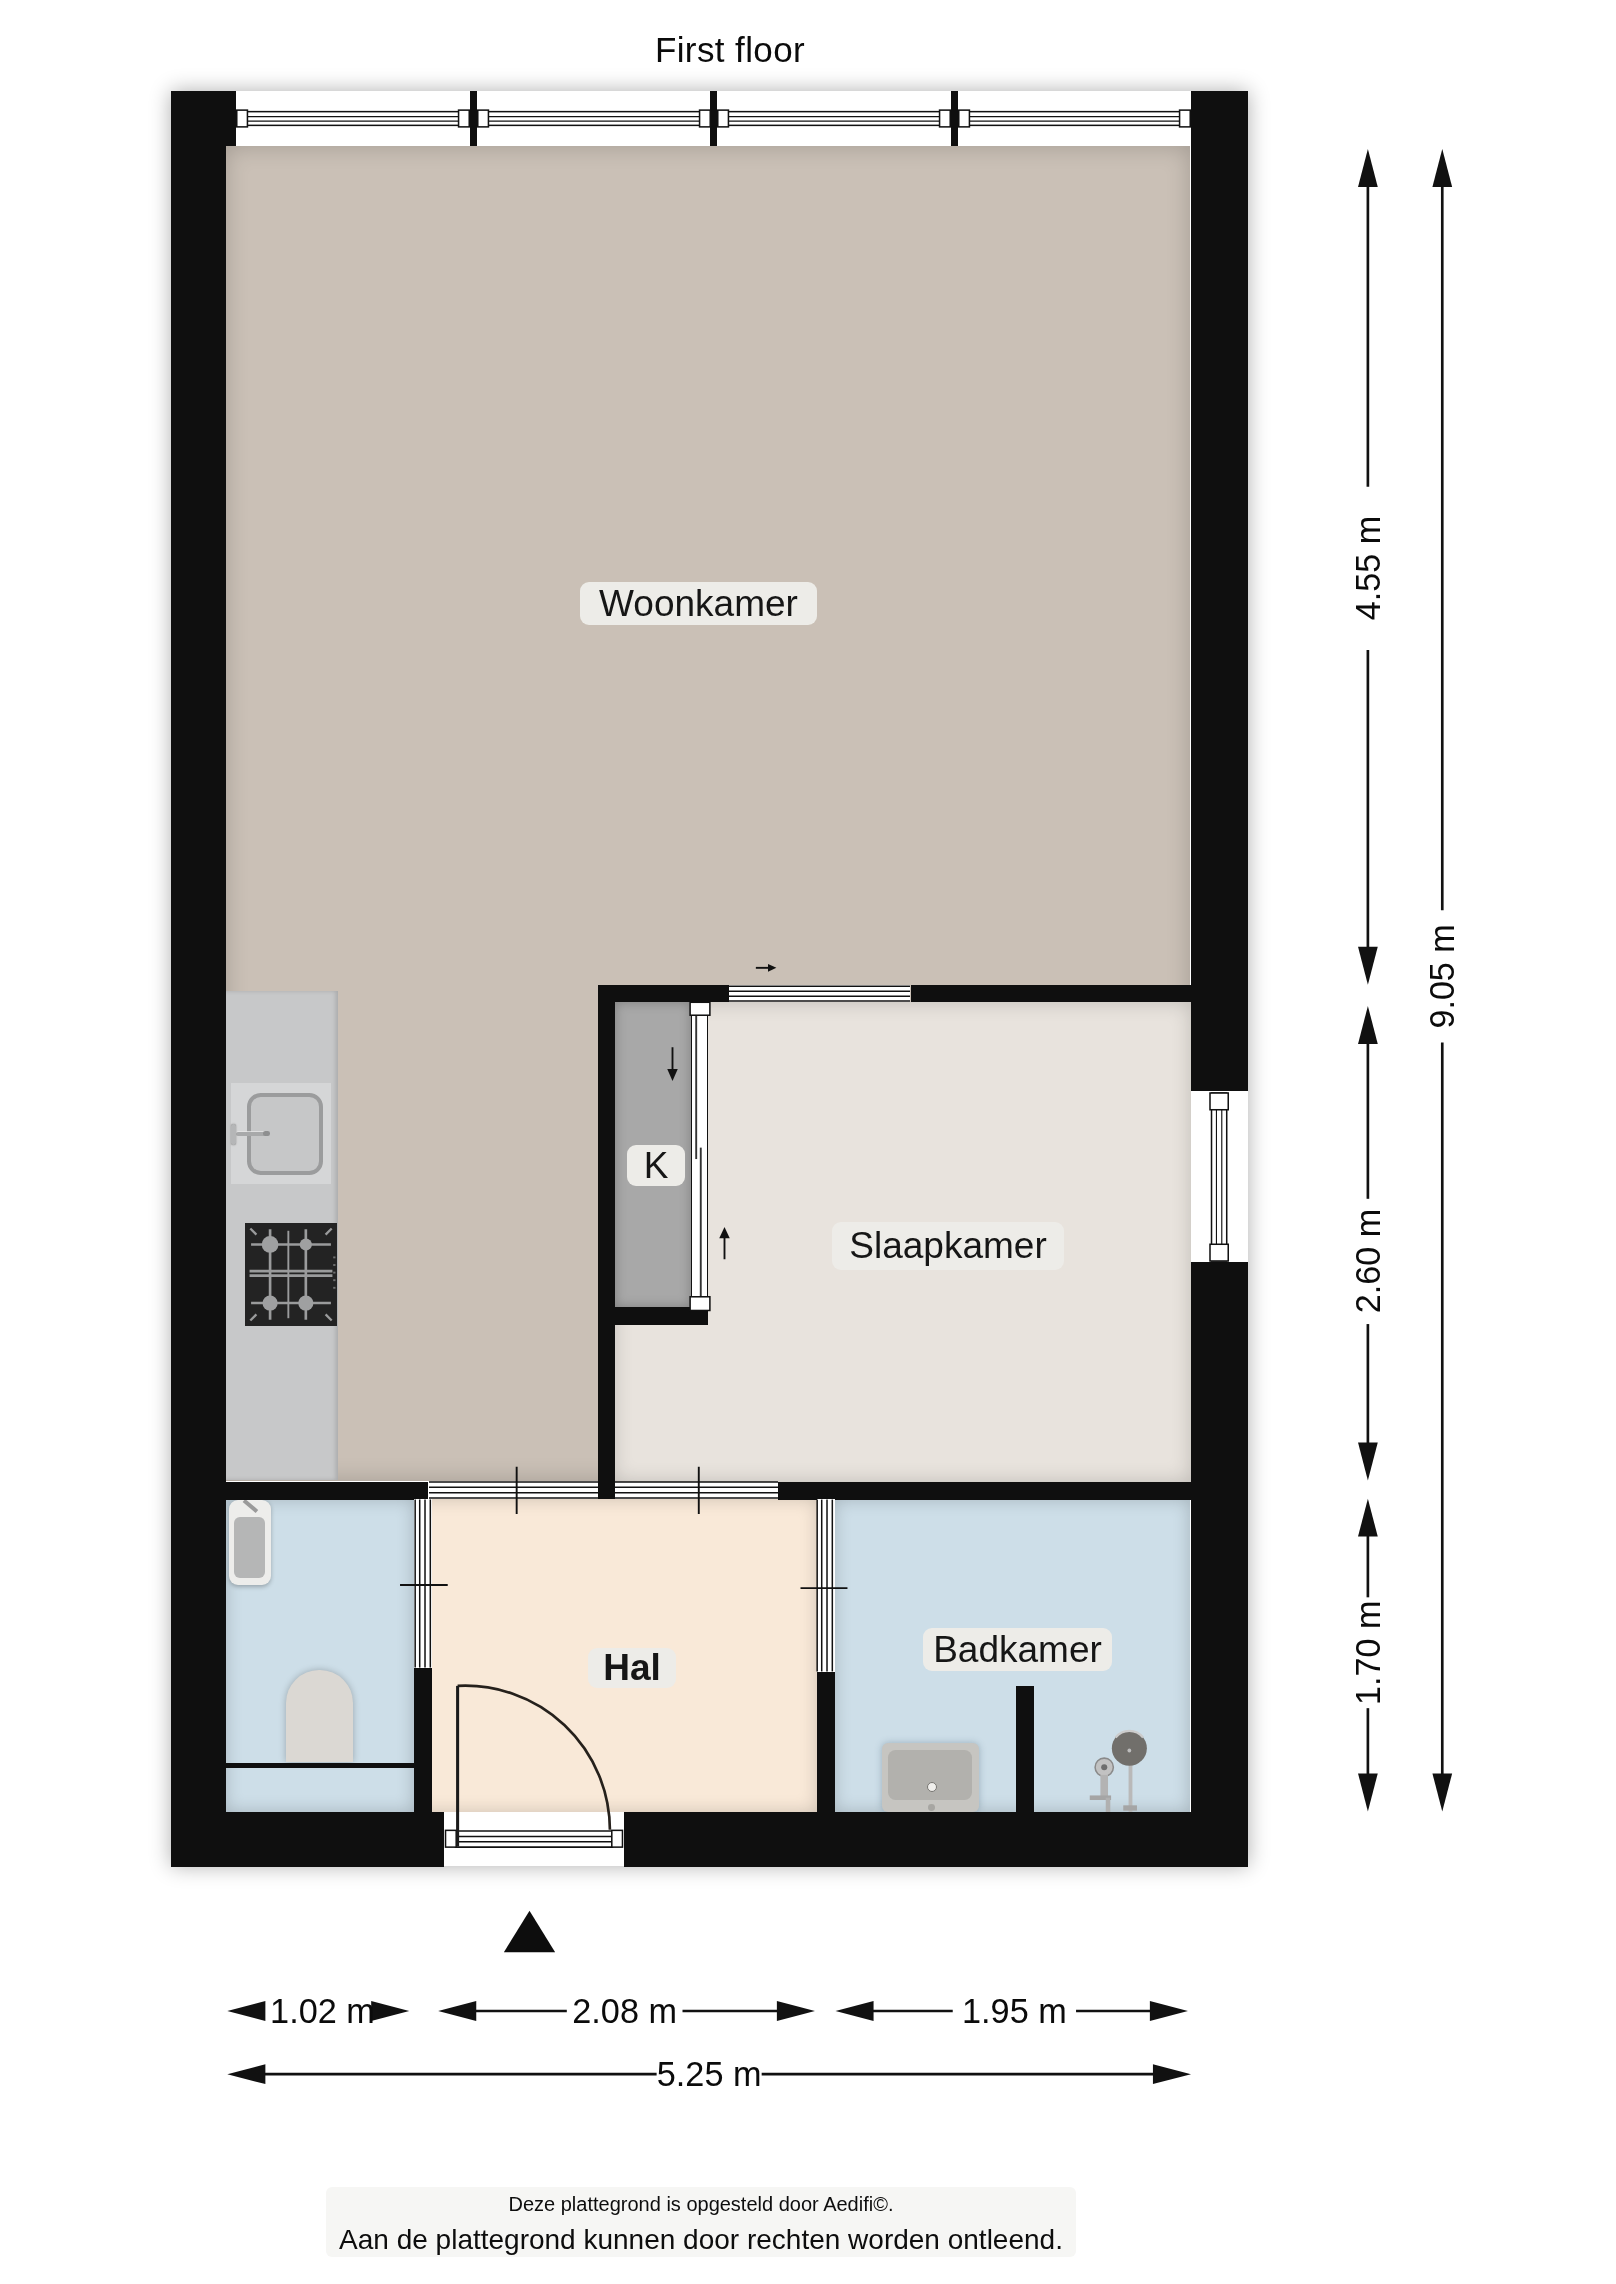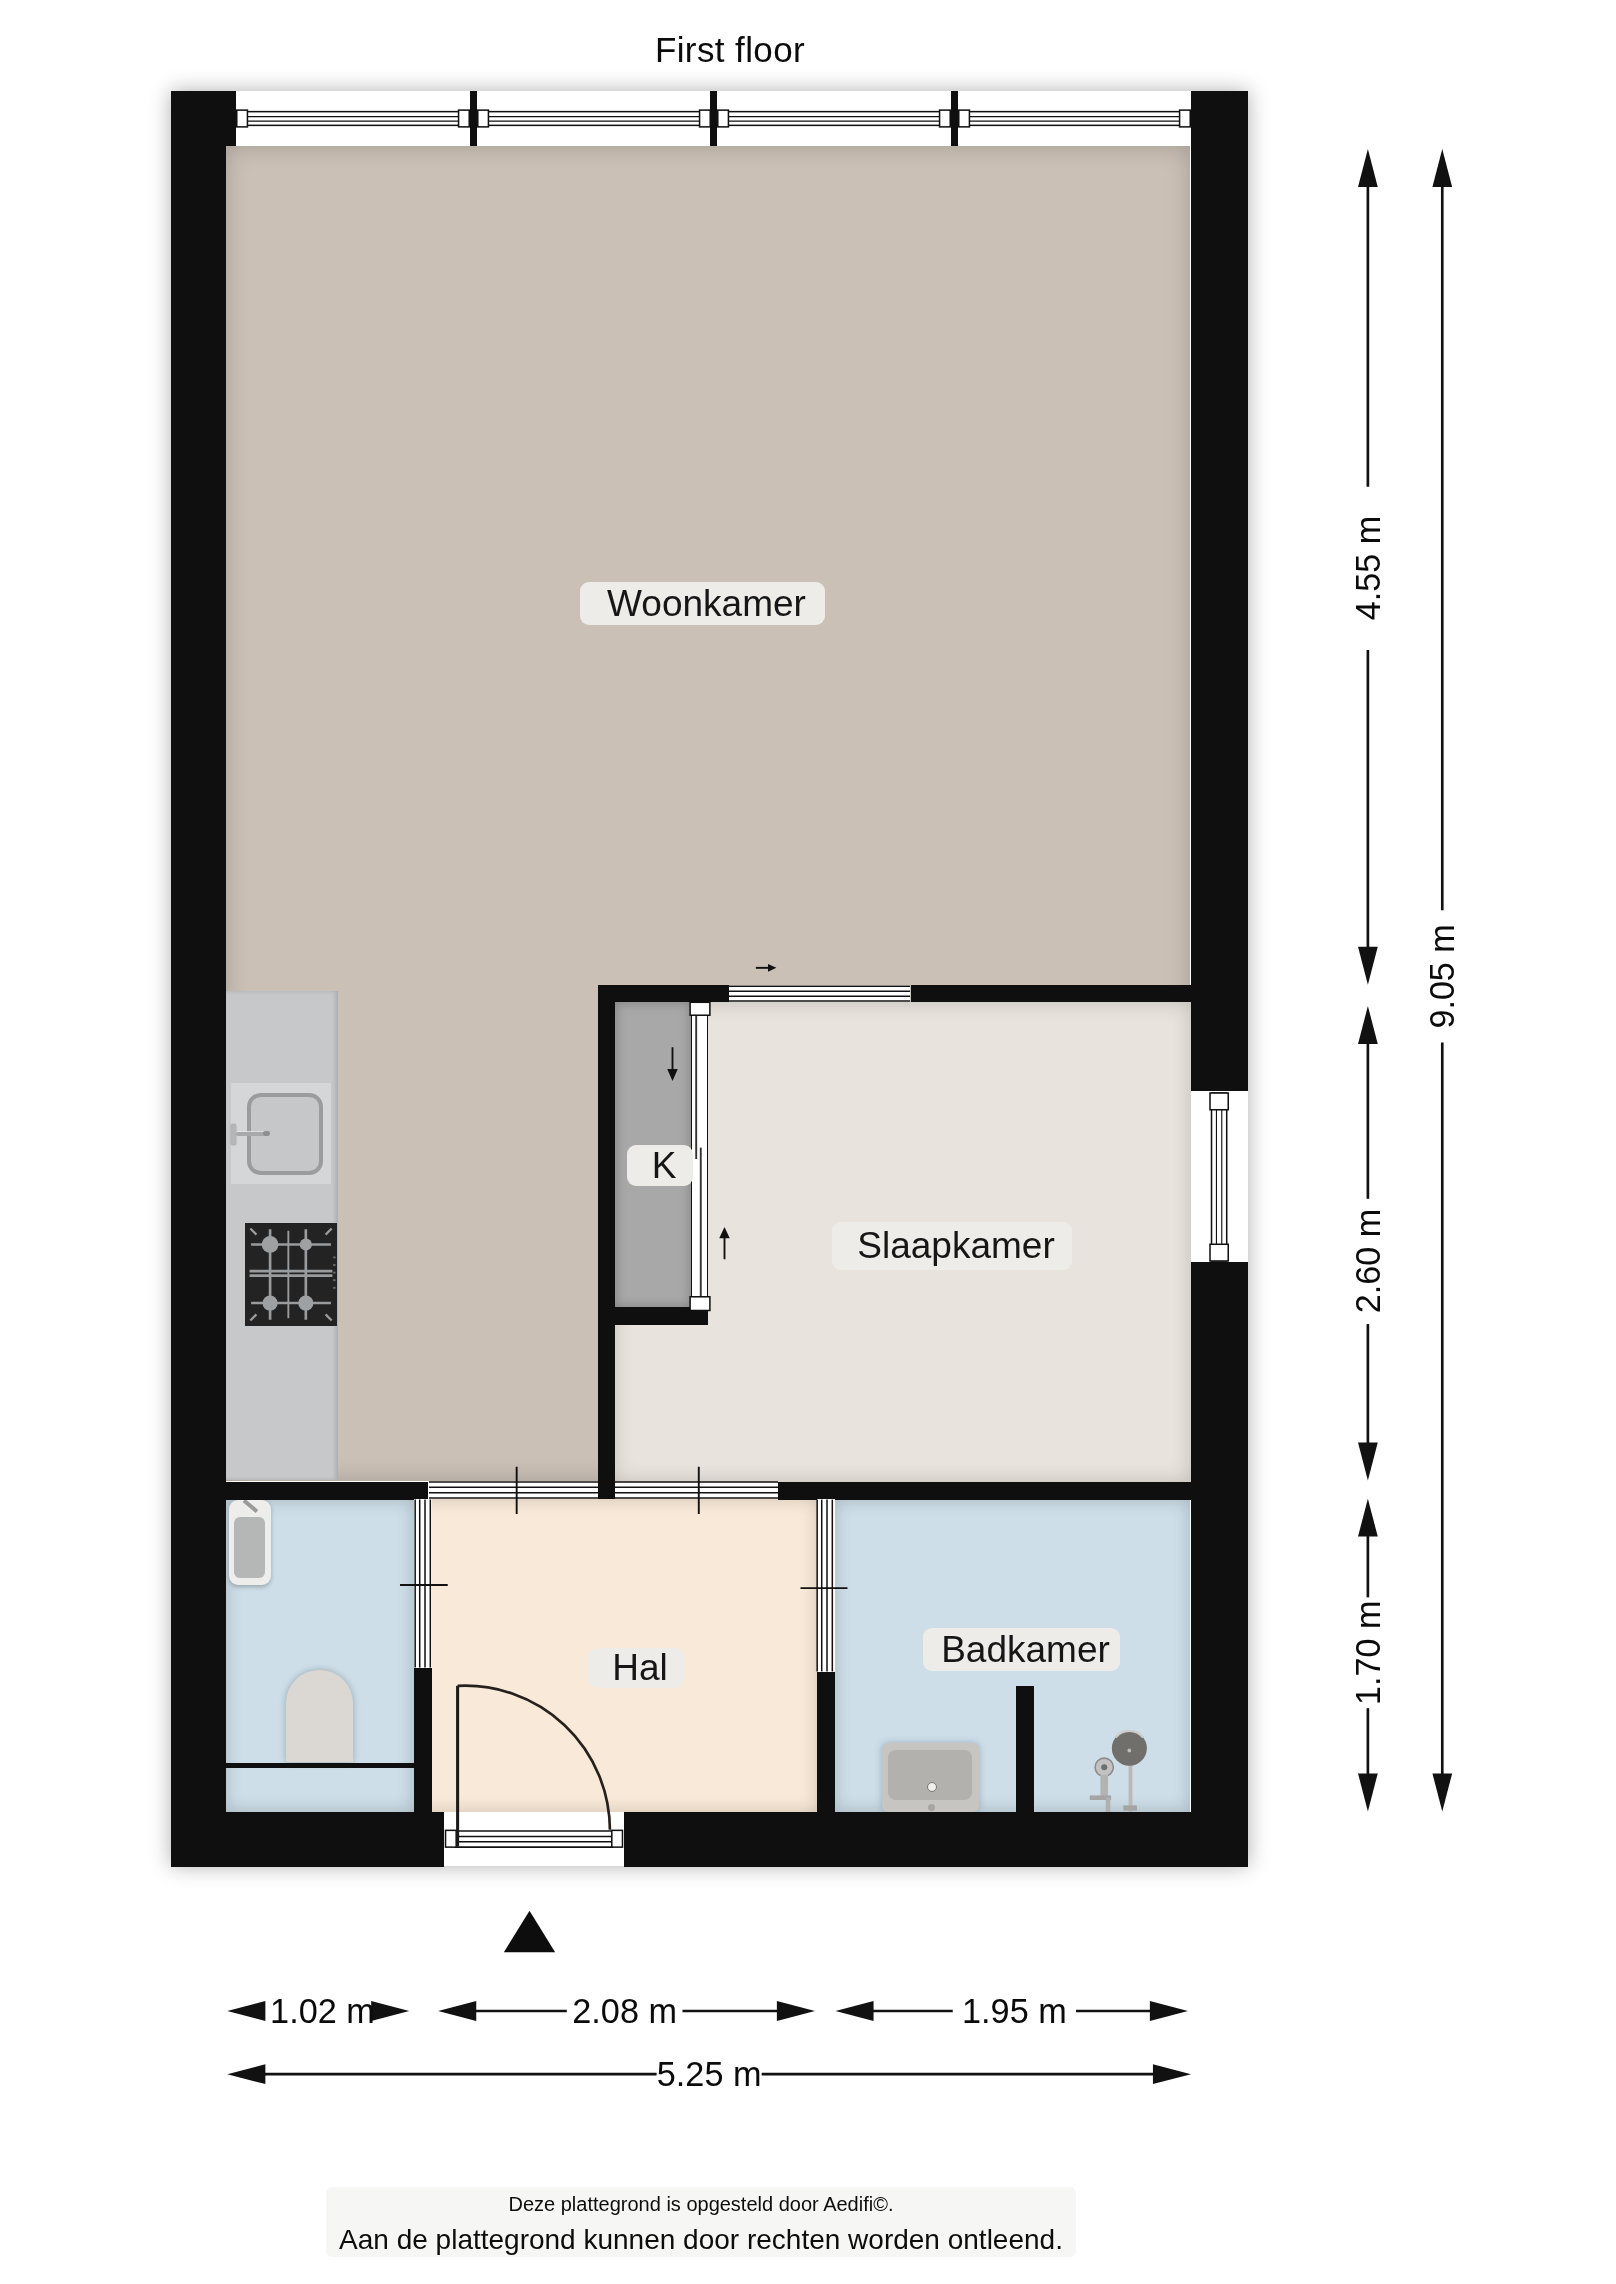--- a/index.html
+++ b/index.html
@@ -2,21 +2,21 @@
 <html style="font-size:12px"><head>
 <meta charset="utf-8">
 <style>
   html,body{margin:0;padding:0;}
   body{width:1616px;height:2284px;position:relative;background:#ffffff;
        font-family:"Liberation Sans", sans-serif;overflow:hidden;-webkit-font-smoothing:antialiased;}
   .abs{position:absolute;}
   .wall{position:absolute;background:#0f0f0f;}
   .label{position:absolute;background:#edece8;border-radius:9px;
          display:flex;align-items:center;justify-content:center;
-         color:#161616;font-size:37px;padding-left:8px;}
+         color:#161616;font-size:37px;}
 </style>
 </head>
 <body>
 
 <div class="abs" style="left:0;top:30px;width:1460px;text-align:center;font-size:35px;color:#0b0b0b;letter-spacing:0.4px;">First floor</div>
 
 <div class="abs" style="left:171px;top:91px;width:1077px;height:1775px;box-shadow:0 0 20px rgba(0,0,0,0.32);"></div>
 
 <div class="abs" style="left:225px;top:146px;width:965px;height:1335px;background:#cac0b6;box-shadow:inset 0 0 23px rgba(0,0,0,0.20);"></div>
 
@@ -262,21 +262,21 @@
   <path d="M 31 34 A 190 190 0 0 1 231 223" stroke="#26211c" stroke-width="3.5" fill="none"></path>
   <line x1="31" y1="34" x2="31" y2="245" stroke="#1a1a1a" stroke-width="4"></line>
 </svg>
 
 <div class="label" style="left:580px;top:582px;width:237px;height:43px;">Woonkamer</div>
 
 <div class="label" style="left:832px;top:1222px;width:232px;height:48px;">Slaapkamer</div>
 
 <div class="label" style="left:627px;top:1145px;width:58px;height:41px;">K</div>
 
-<div class="label" style="left:588px;top:1648px;width:88px;height:40px;">Hal</div>
+<div class="label" style="left:588px;top:1648px;width:88px;height:40px;font-weight:bold;">Hal</div>
 
 <div class="label" style="left:923px;top:1628px;width:189px;height:43px;">Badkamer</div>
 
 <svg class="abs" style="left:755px;top:961px;" width="23" height="13.7" viewBox="0 0 30 18">
   <line x1="1" y1="9" x2="17" y2="9" stroke="#111" stroke-width="2.5"></line>
   <path d="M 17 4 L 28 9 L 17 14 Z" fill="#111"></path>
 </svg>
 
 <svg class="abs" style="left:662px;top:1046px;" width="21" height="37" viewBox="0 0 28 48">
   <line x1="14" y1="1" x2="14" y2="31" stroke="#111" stroke-width="2.5"></line>

